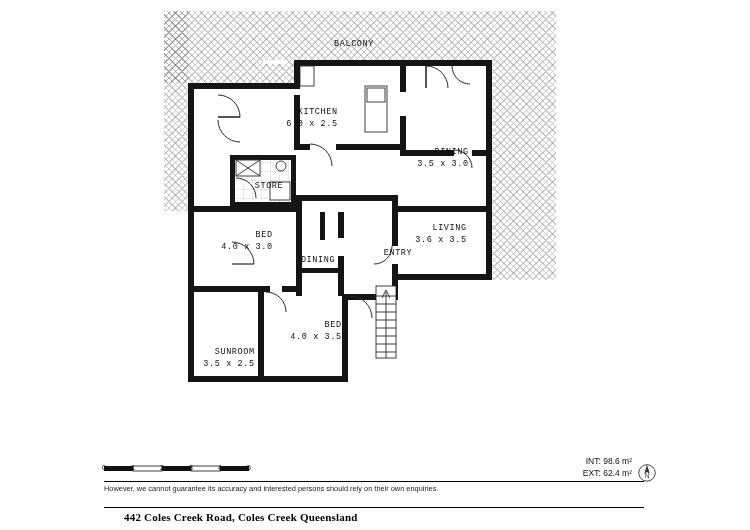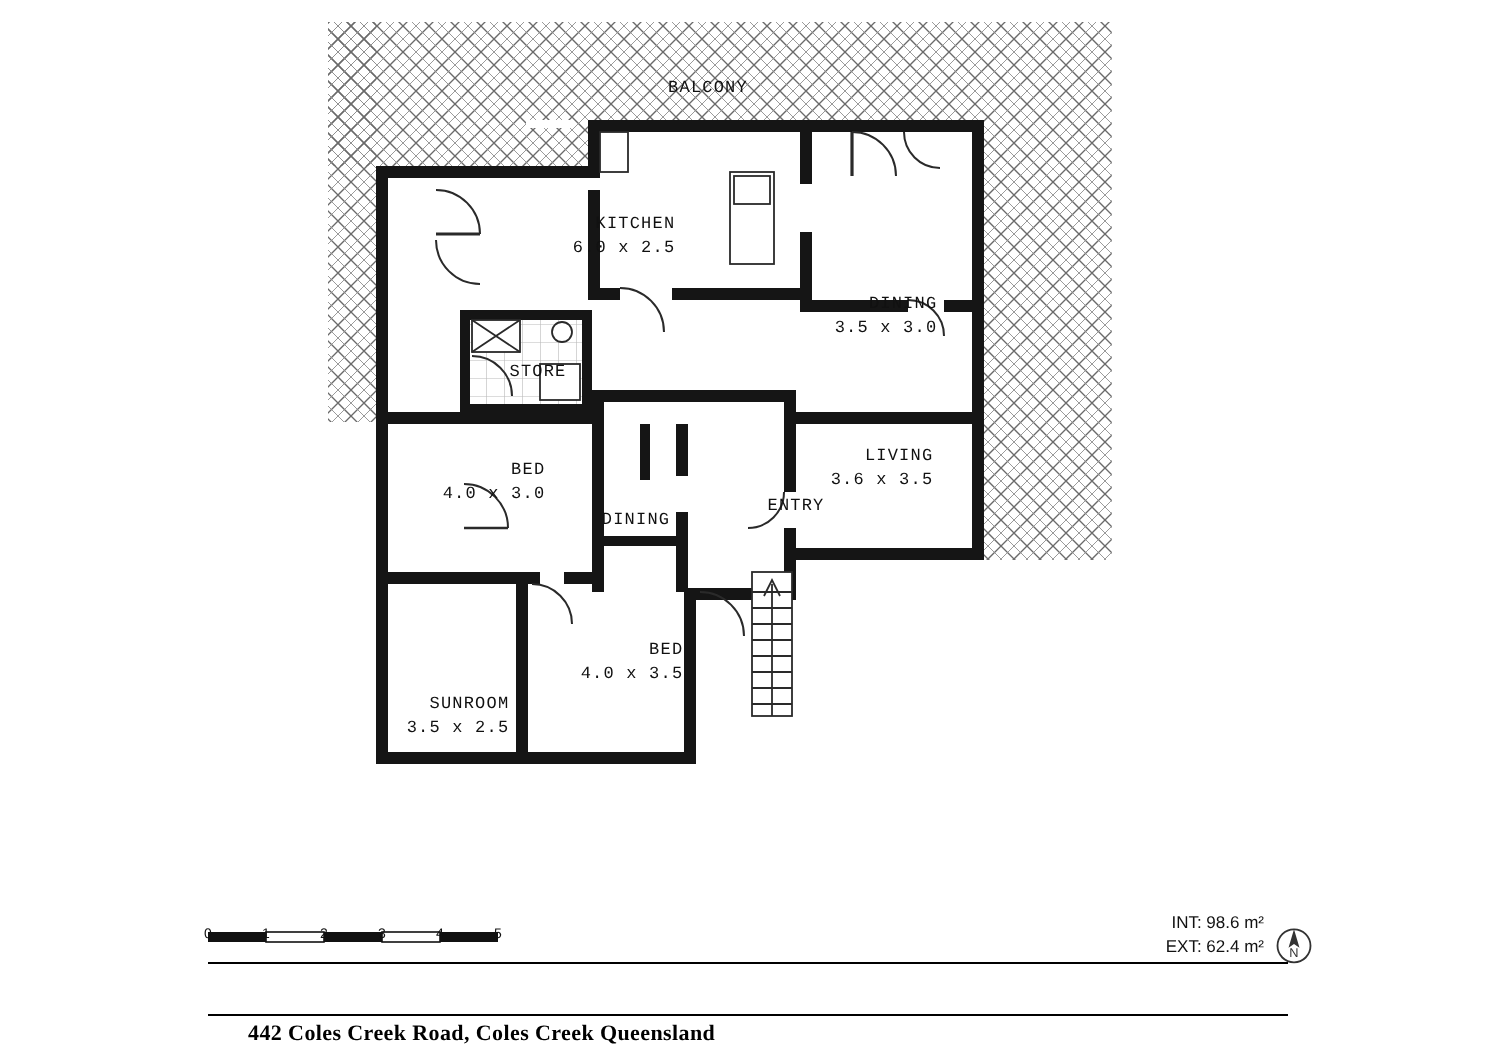--- a/index.html
+++ b/index.html
@@ -318,16 +318,17 @@
       <span style="left: 0px;">0</span>
       <span style="left: 29px;">1</span>
       <span style="left: 58px;">2</span>
       <span style="left: 87px;">3</span>
       <span style="left: 116px;">4</span>
       <span style="left: 145px;">5</span>
     </div>
 
   <div class="rule"></div>
   <div class="disclaimer">
+    <div>However, we cannot guarantee its accuracy and interested persons should rely on their own enquiries.</div>
   </div>
   <div class="rule2"></div>
   <div class="address">442 Coles Creek Road, Coles Creek Queensland</div>
 </div>
 
 </body></html>

